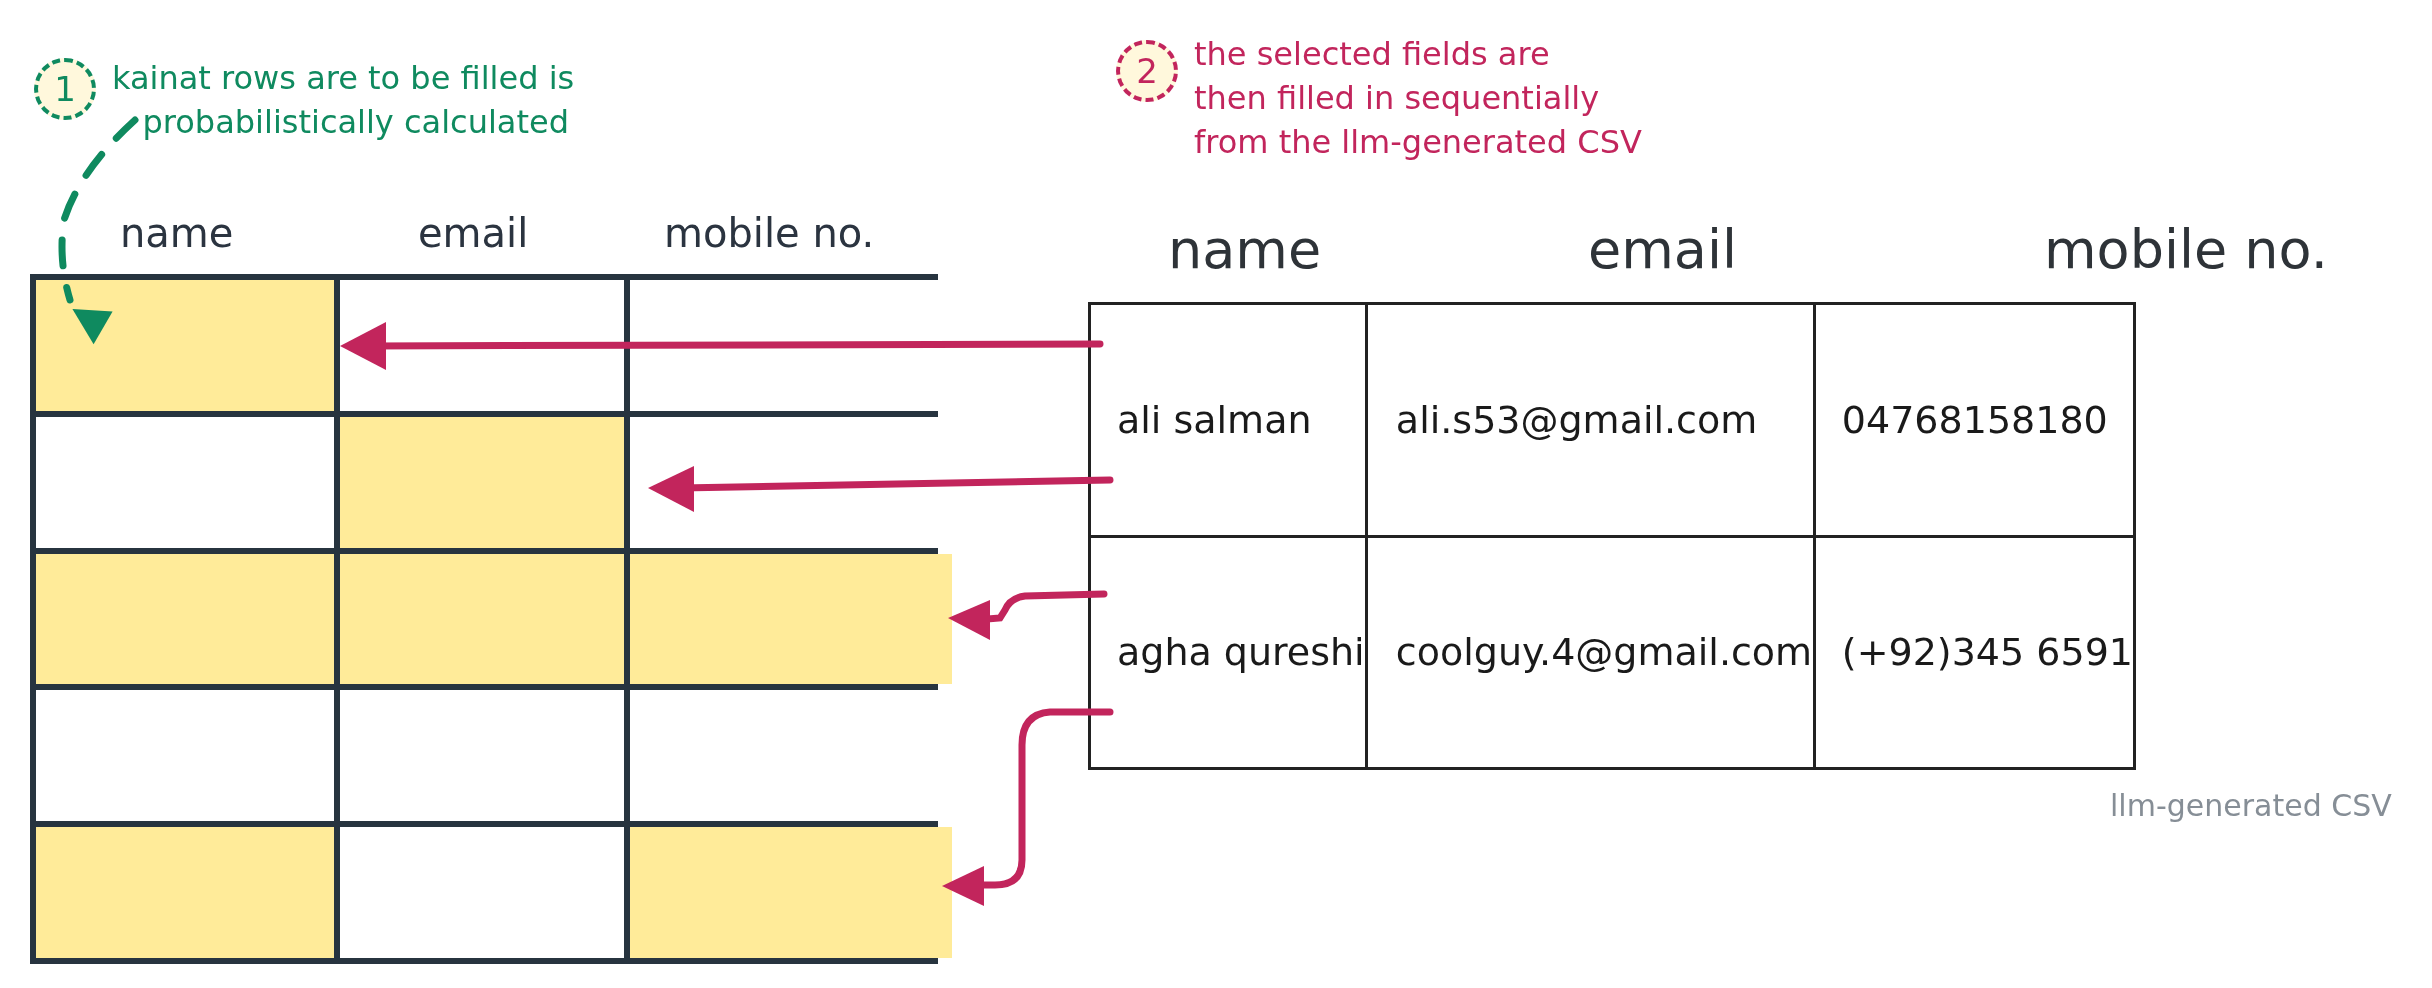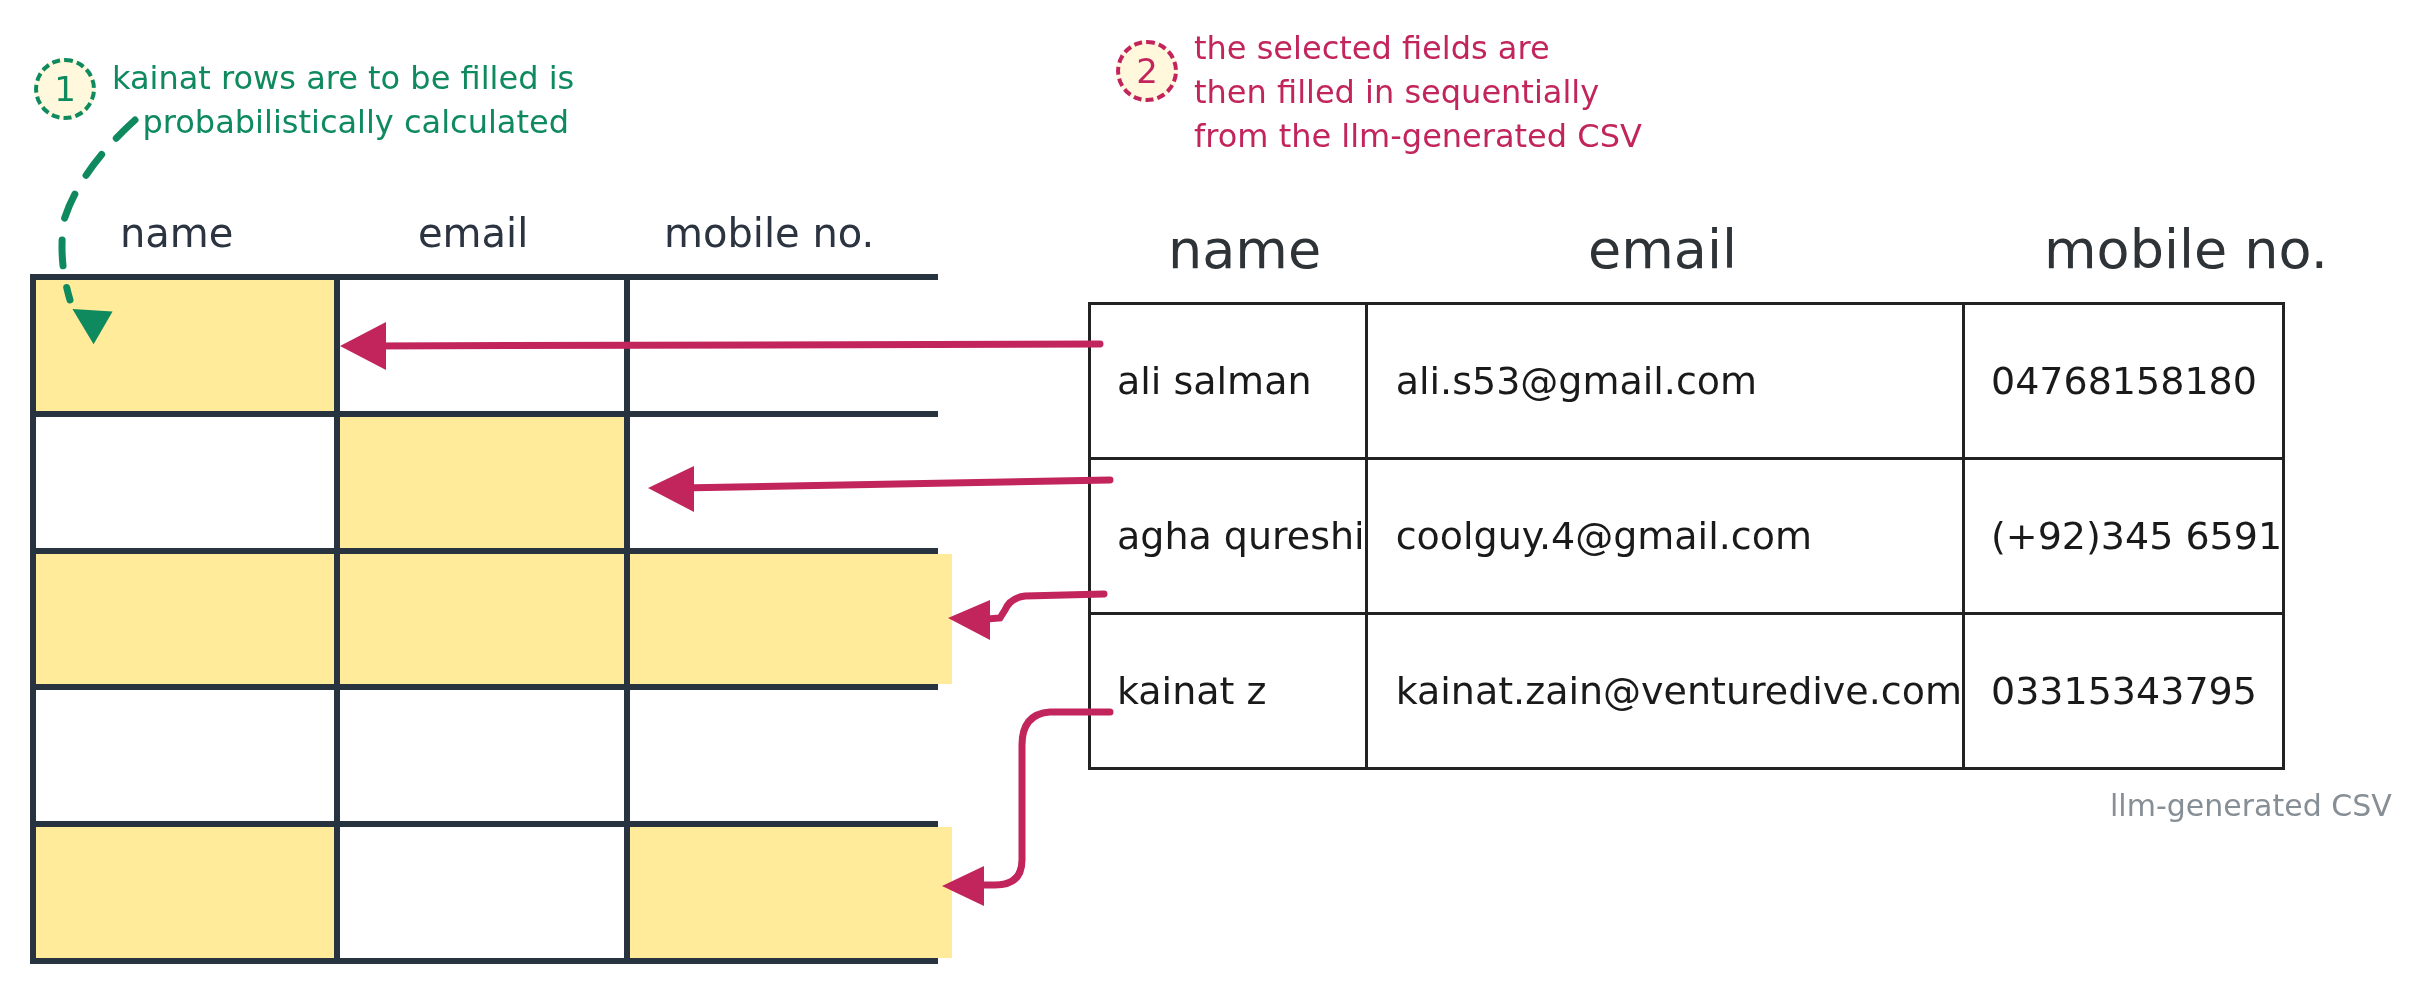--- a/index.html
+++ b/index.html
@@ -44,21 +44,21 @@
 
 <div class="badge green" style="left:34px; top:58px;">
   <span>1</span>
 </div>
 <div class="note green" style="left:112px; top:56px;">kainat rows are to be filled is
    probabilistically calculated</div>
 
 <div class="badge pink" style="left:1116px; top:40px;">
   <span>2</span>
 </div>
-<div class="note pink" style="left:1194px; top:26px;">the selected fields are
+<div class="note pink" style="left:1194px; top:32px;">the selected fields are
 then filled in sequentially
 from the llm-generated CSV</div>
 
 <div class="col-head-left" style="left:120px;">name</div>
 <div class="col-head-left" style="left:418px;">email</div>
 <div class="col-head-left" style="left:664px;">mobile no.</div>
 
 <div id="target-grid">
     <div class="gcell filled"></div>
     <div class="gcell"></div>
@@ -86,25 +86,20 @@
       <tr>
         <td class="c0">ali salman</td>
         <td class="c1">ali.s53@gmail.com</td>
         <td class="c2">04768158180</td>
       </tr>
       <tr>
         <td class="c0">agha qureshi</td>
         <td class="c1">coolguy.4@gmail.com</td>
         <td class="c2">(+92)345 6591</td>
       </tr>
-      <tr>
-        <td class="c0">kainat z</td>
-        <td class="c1">kainat.zain@venturedive.com</td>
-        <td class="c2">03315343795</td>
-      </tr>
     </tbody>
 </table>
 <div class="caption">llm-generated CSV</div>
 
 <svg class="overlay" width="2432" height="988">
 
   <path d="M135 120 Q 80 170 64 220 Q 58 260 70 300" stroke="#0f8a5f" stroke-width="7" fill="none" stroke-dasharray="26 22" stroke-linecap="round"></path>
   <polygon points="70,318 106,300 106,338" fill="#0f8a5f" transform="rotate(30 88 318)"></polygon>
 
   <line x1="1100" y1="344" x2="370" y2="346" stroke="#c2255c" stroke-width="7" stroke-linecap="round"></line>

